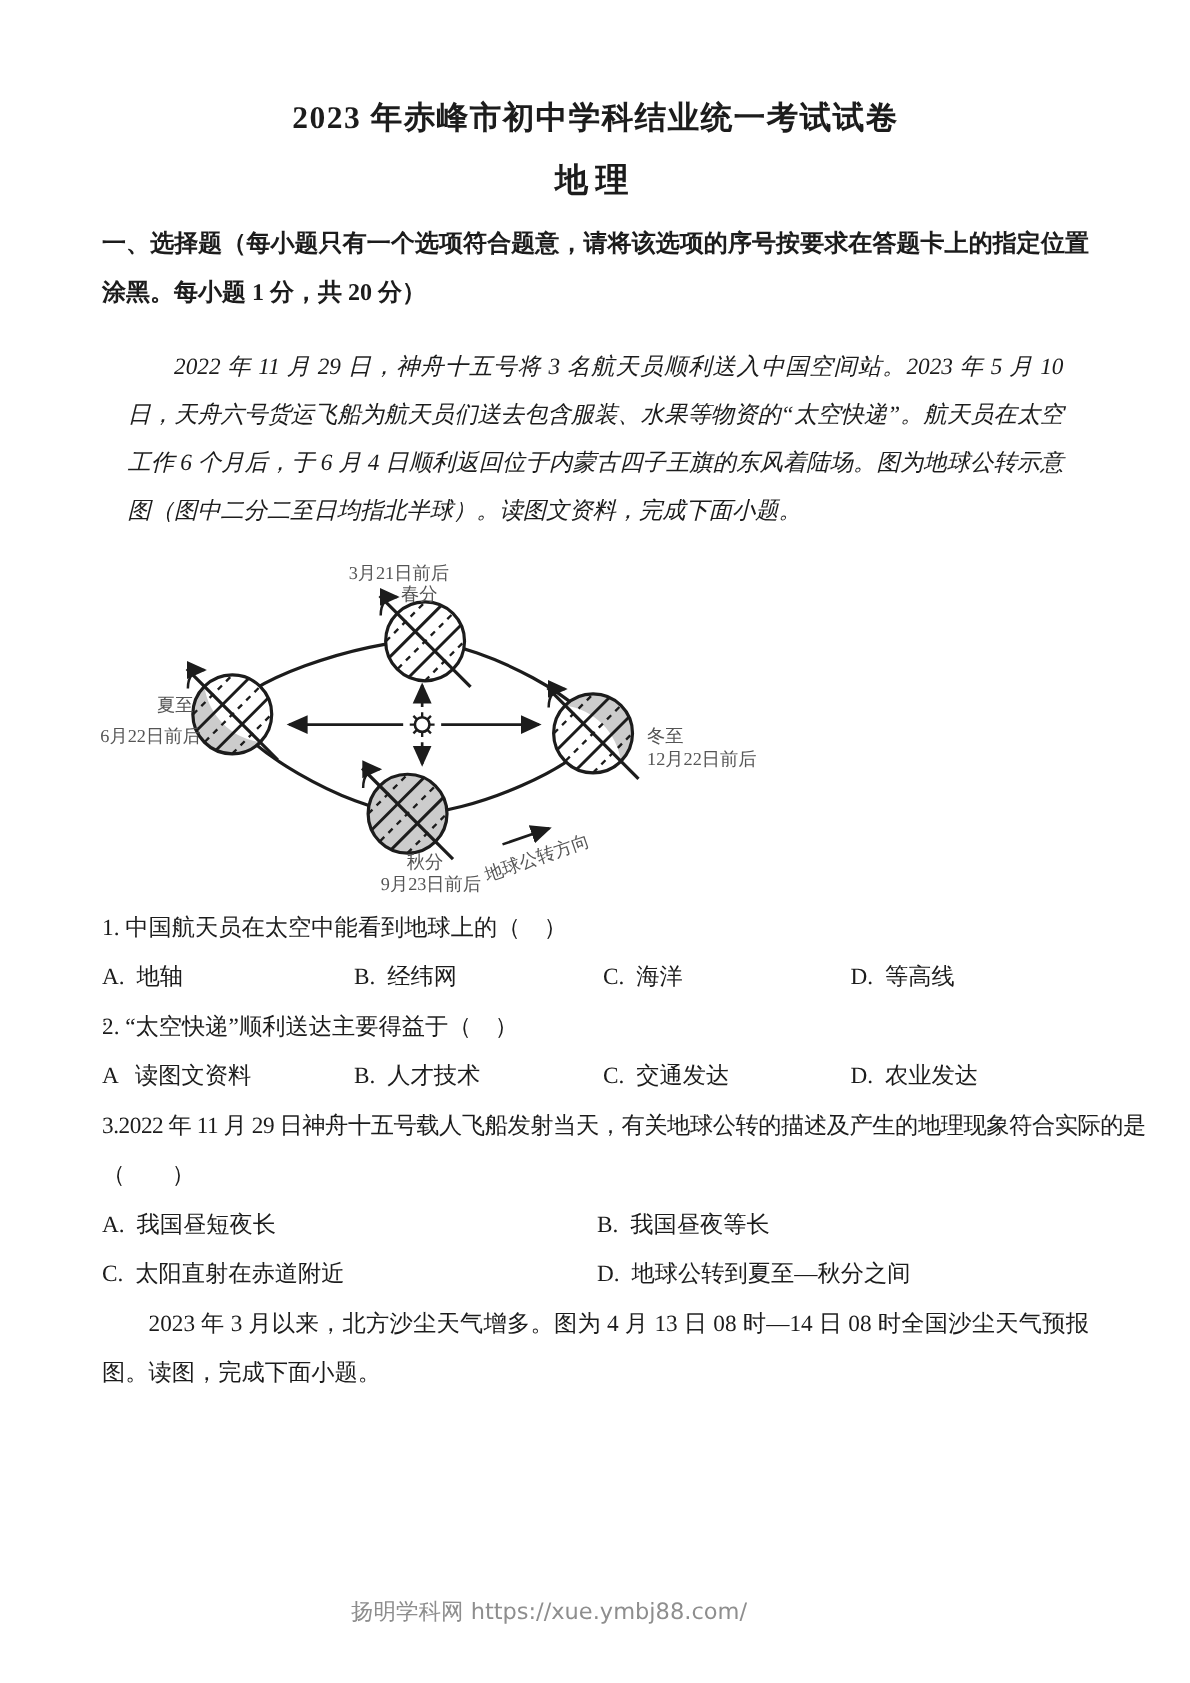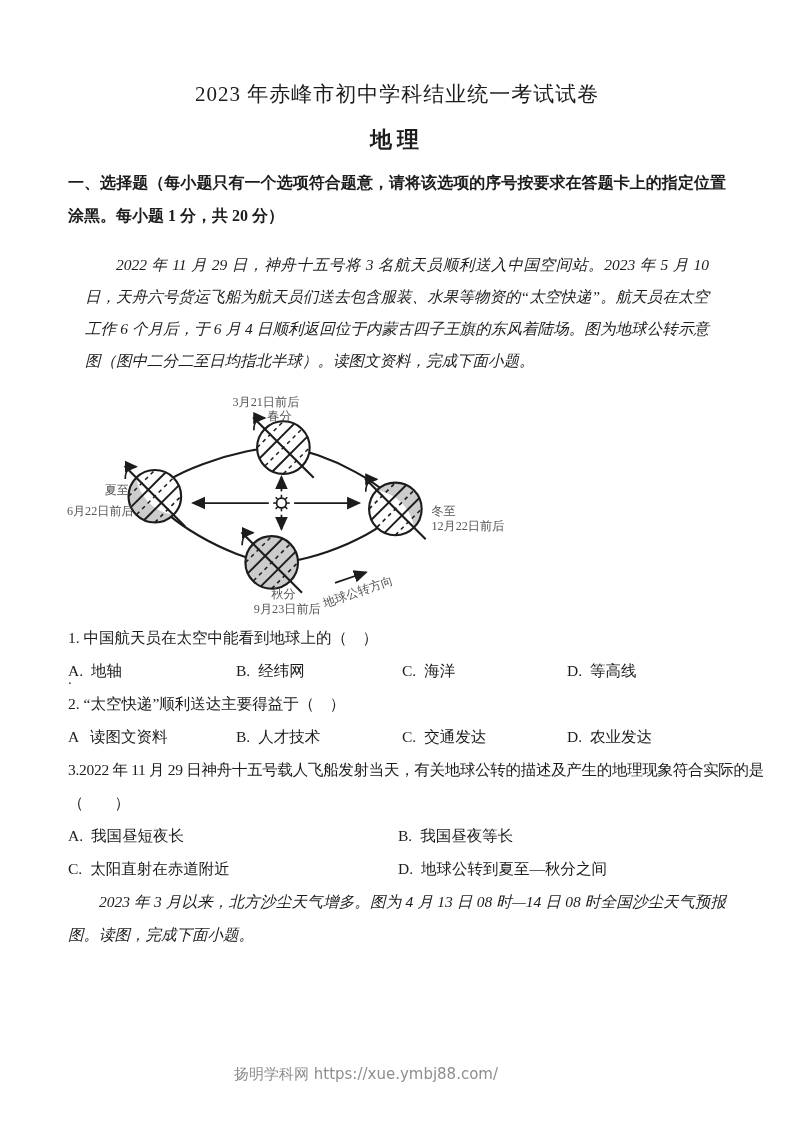--- a/index.html
+++ b/index.html
@@ -1,27 +1,27 @@
 <!DOCTYPE html>
 <html><head>
 <meta charset="utf-8">
 <style>
   html,body{margin:0;padding:0;background:#ffffff;}
   .page{position:relative;width:793px;height:1122px;background:#fff;overflow:hidden;
         font-family:"Liberation Serif","DejaVu Serif",serif;color:#1c1c1c;}
   .content{position:absolute;left:68px;top:0;width:658px;}
-  .page-title{margin:16px;padding-top:64px;font-size:21px;line-height:28px;font-weight:normal;
+  .page-title{margin:0;padding-top:64px;font-size:21px;line-height:28px;font-weight:bold;
               text-align:center;letter-spacing:1px;}
   .subject-title{margin:12px 0 0 0;font-size:22px;line-height:32px;font-weight:bold;
                  text-align:center;letter-spacing:5px;}
   .section-heading{margin:10px 0 0 0;font-size:16px;line-height:33px;font-weight:bold;
                    text-align:justify;}
   .passage{margin:17px;font-size:15.5px;line-height:32px;font-style:italic;
            text-indent:2em;text-align:justify;}
-  .closing-passage{margin:0;font-size:15.5px;line-height:33px;font-style:italic;
+  .closing-passage{margin:0;font-size:15.5px;line-height:33px;
                    text-indent:2em;text-align:justify;}
   .diagram-figure{margin:2px 0 0 -4px;}
   .q-line{font-size:15.5px;line-height:33px;white-space:nowrap;}
   .tight{letter-spacing:-0.3px;}
   .opts{display:grid;font-size:15.5px;line-height:33px;}
   .grid4{grid-template-columns:168px 166px 165px 1fr;}
   .grid2{grid-template-columns:330px 1fr;}
   .opt{white-space:nowrap;}
   .opt-label{display:inline-block;min-width:14px;}
   .opt-text{margin-left:8px;}

